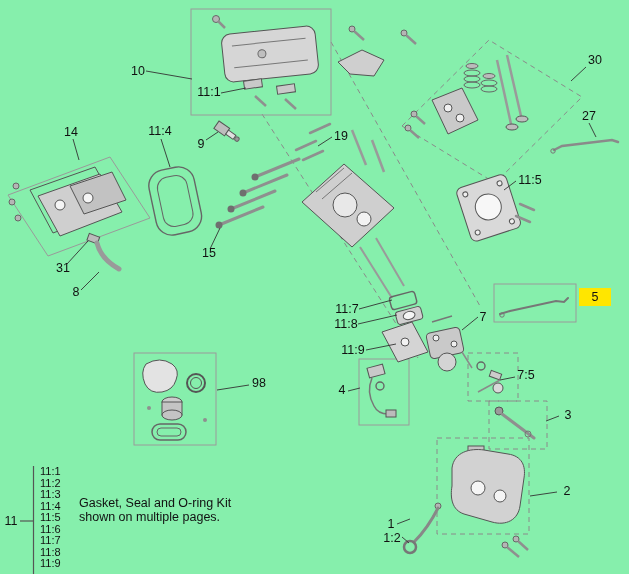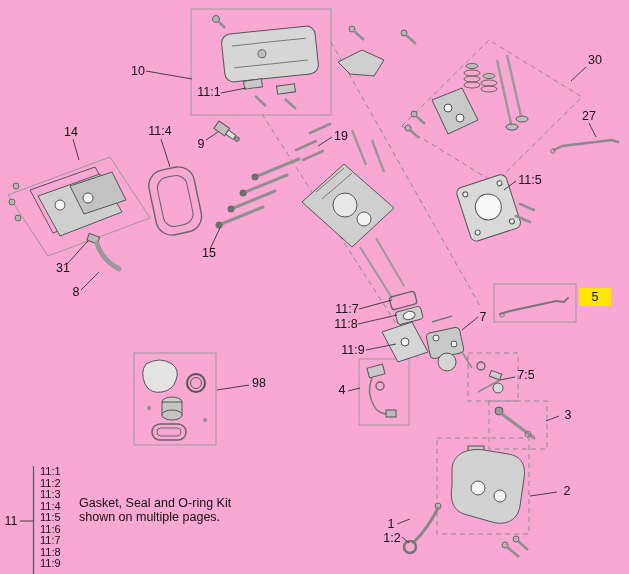--- a/index.html
+++ b/index.html
@@ -1,16 +1,16 @@
 <!DOCTYPE html>
 <html><head>
 <meta charset="utf-8">
 <style>
   html,body{margin:0;padding:0;background:#fff;}
-  .stage{position:relative;width:629px;height:574px;background:#f9a8d4;overflow:hidden;
+  .stage{position:relative;width:629px;height:574px;background:#86efac;overflow:hidden;
          font-family:"Liberation Sans",sans-serif;}
   svg{display:block;}
   text.callout{font-family:"Liberation Sans",sans-serif;font-size:12.5px;fill:#111;}
   text.legend-item{font-family:"Liberation Sans",sans-serif;font-size:11px;fill:#111;}
   text.note{font-family:"Liberation Sans",sans-serif;font-size:12.5px;fill:#111;}
   .part{stroke:#555;stroke-width:1;}
 </style>
 </head>
 <body>
 

